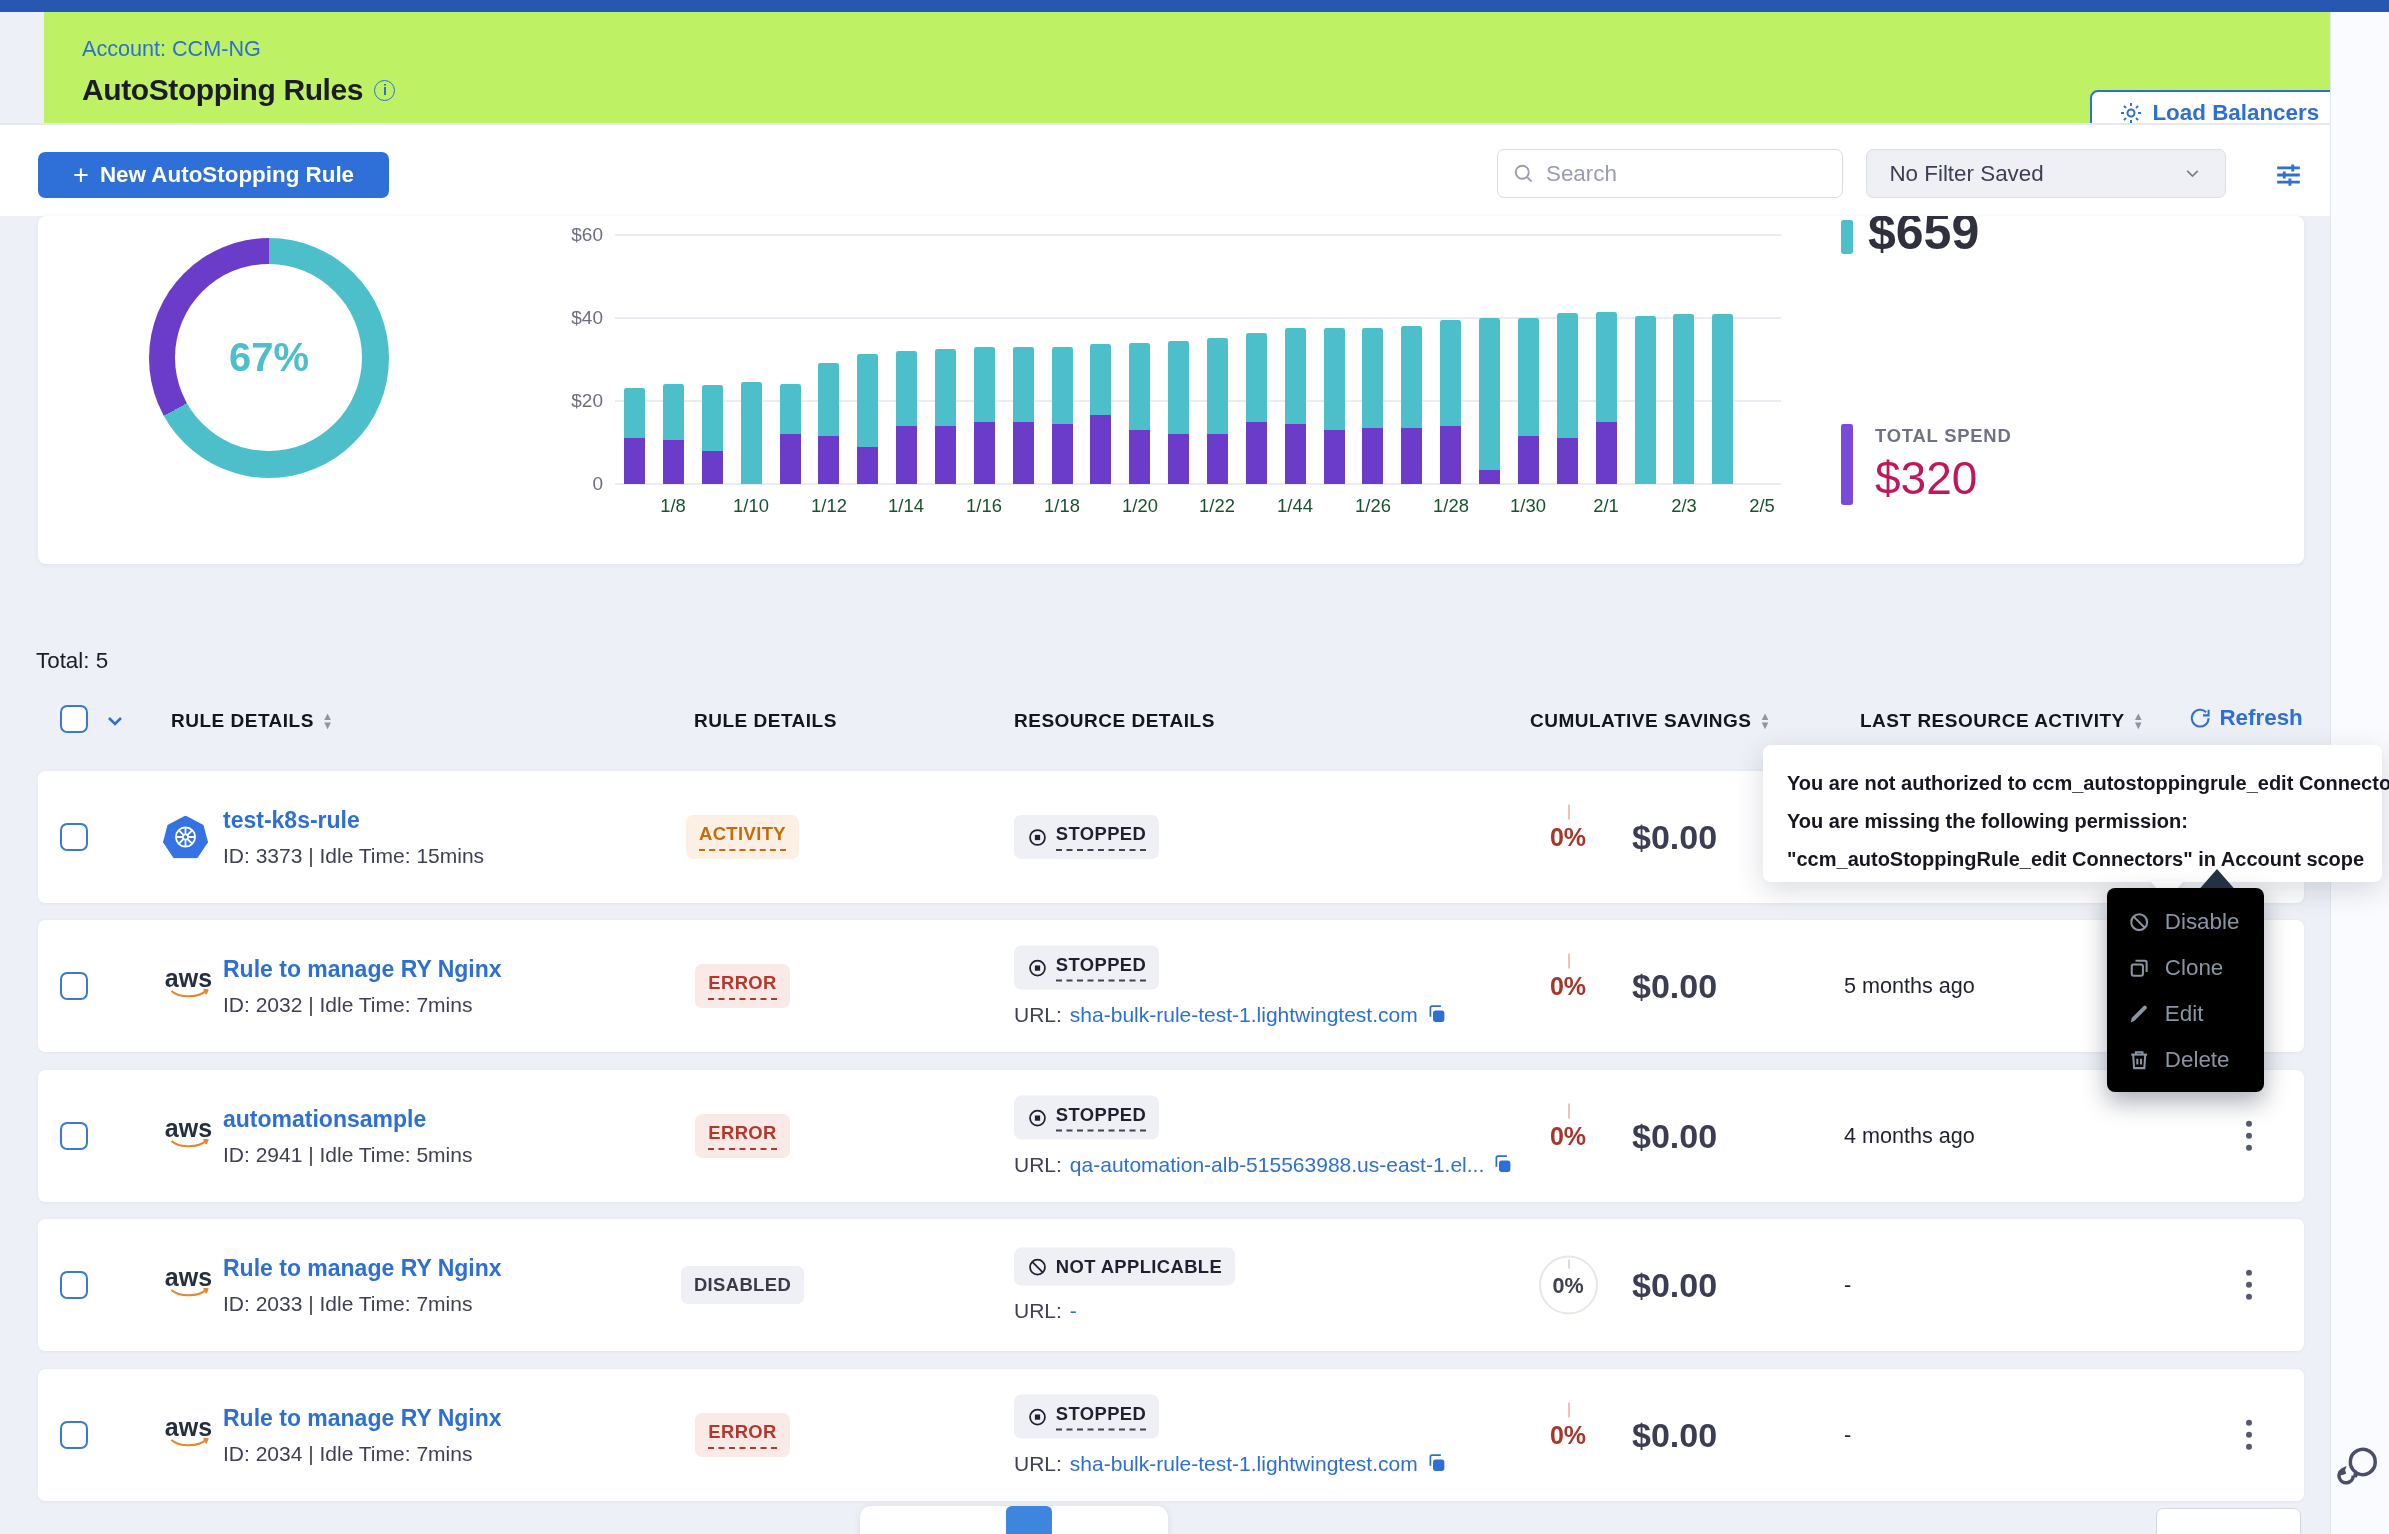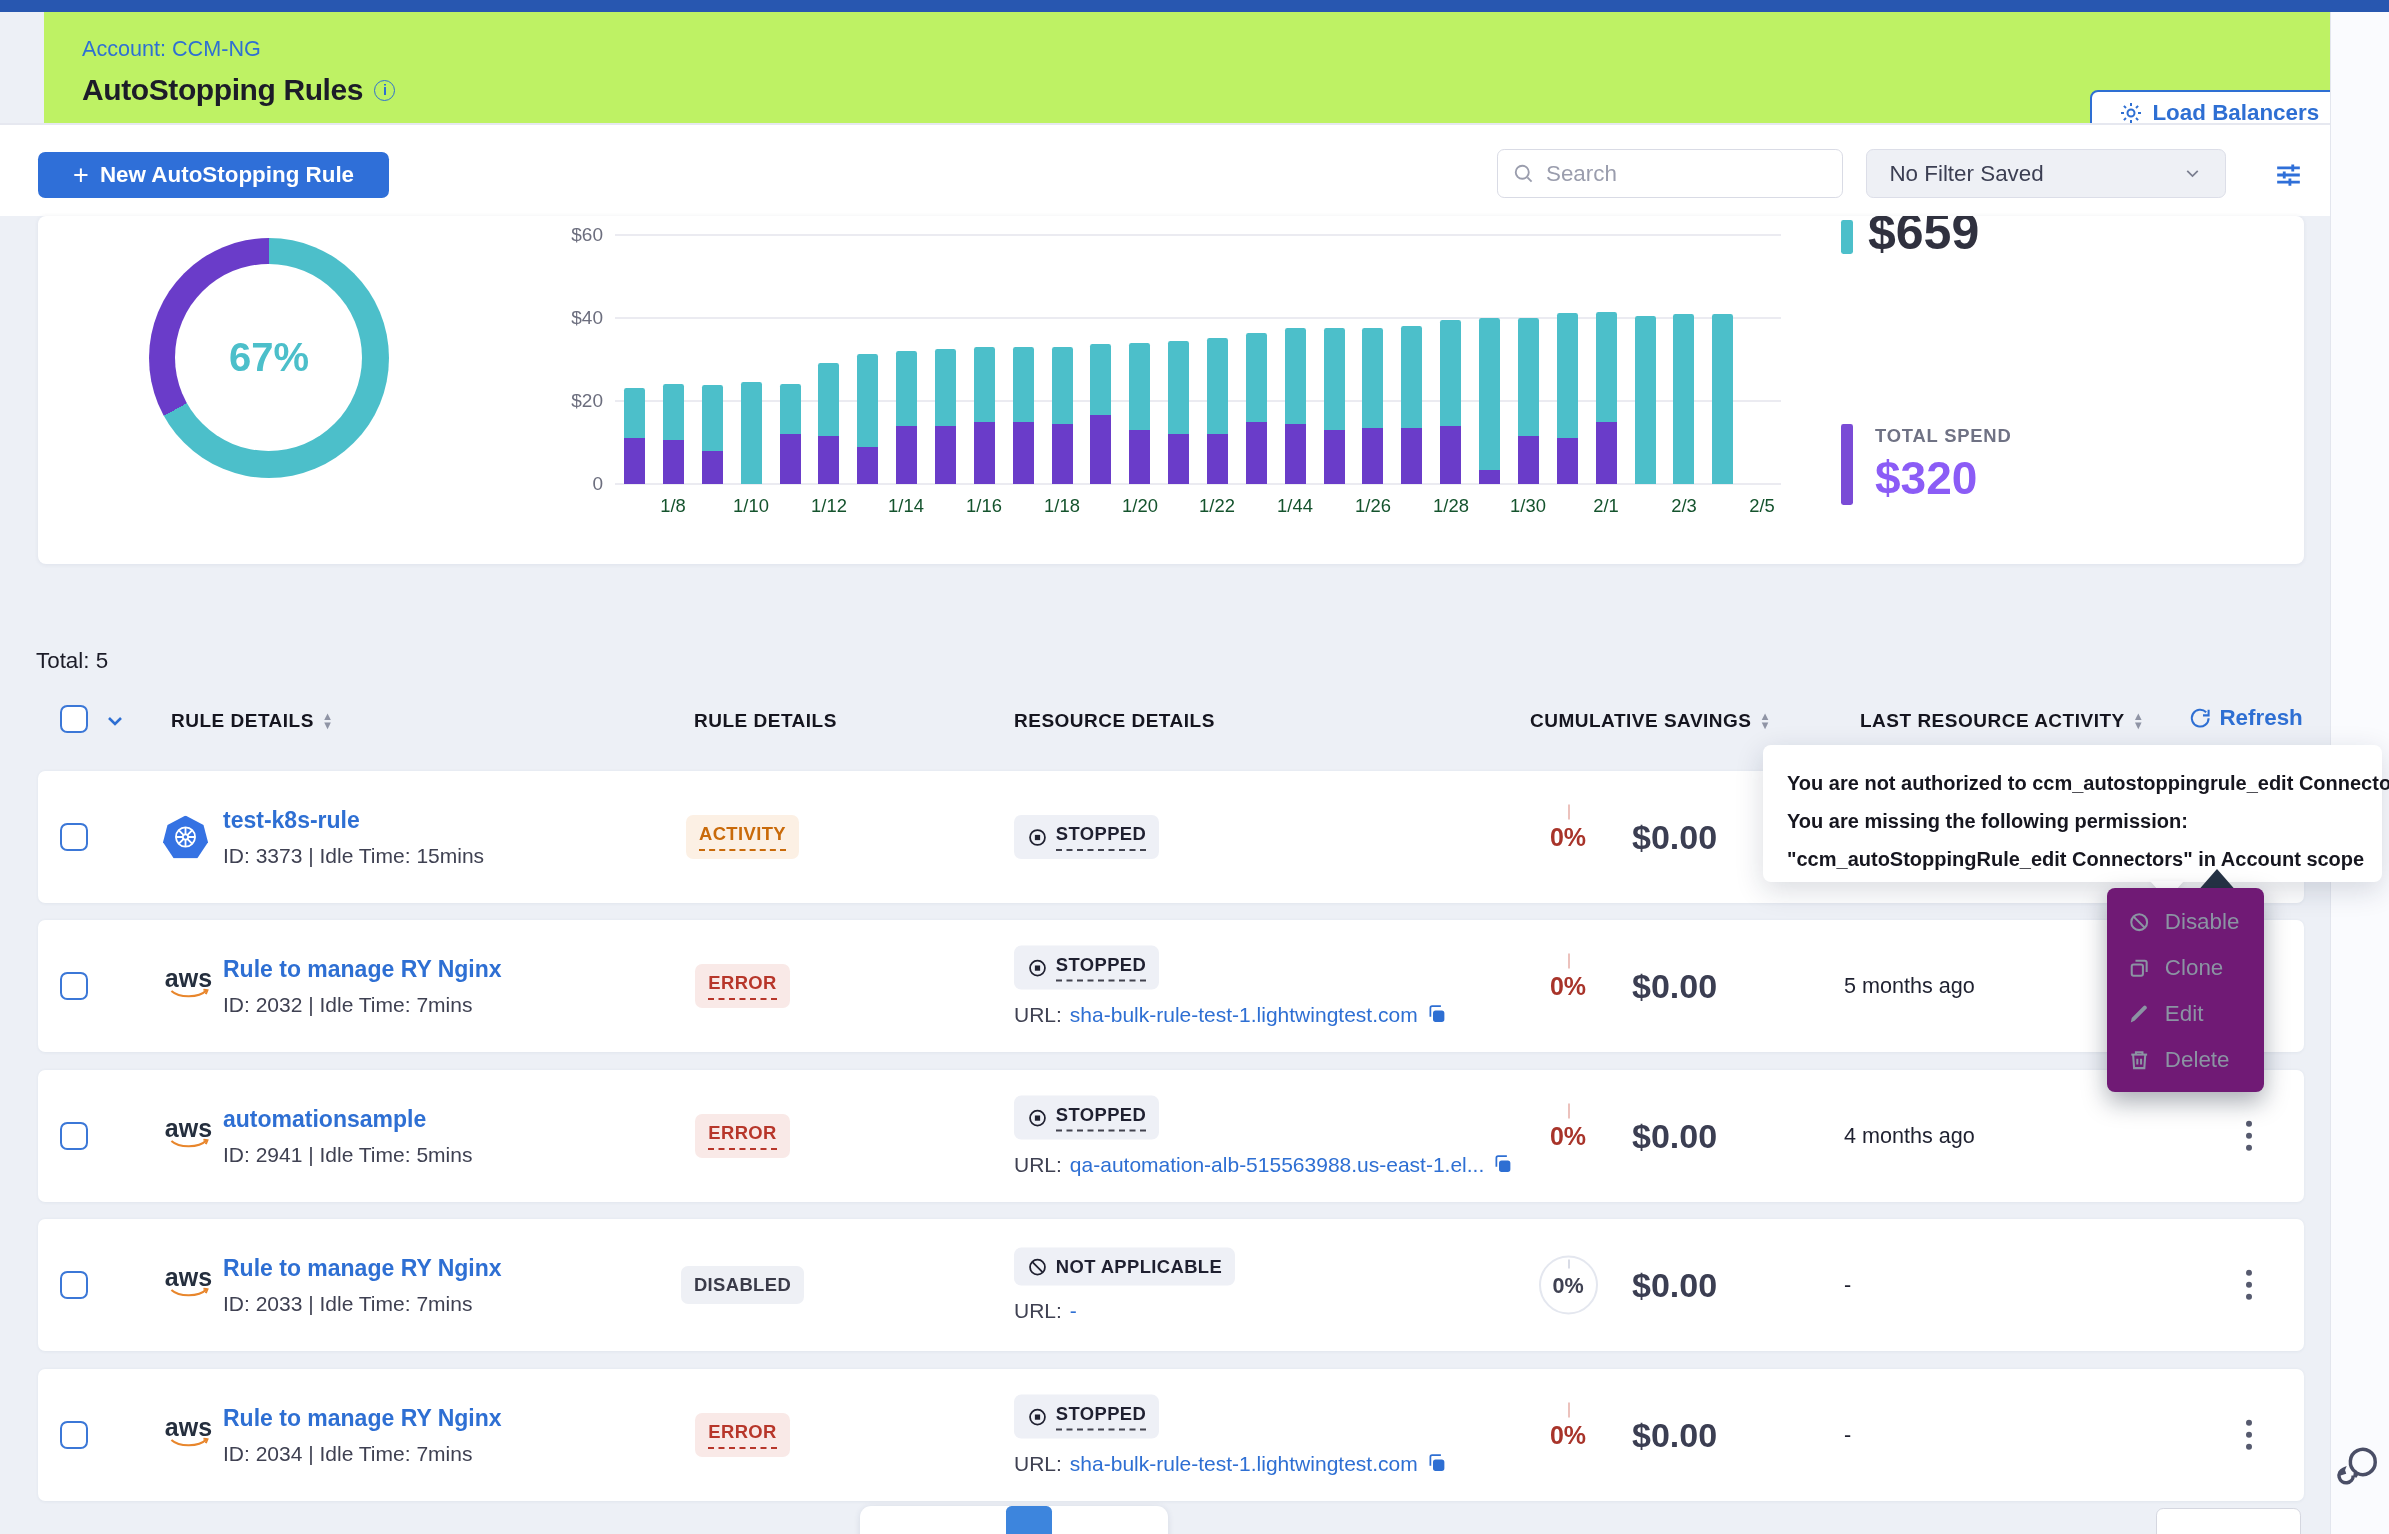--- a/index.html
+++ b/index.html
@@ -44,21 +44,21 @@
   #bar-plot { left:577px; top:19px; width:1166px; height:249px; }
   .gridline { position:absolute; left:0; width:100%; height:1.6px; background:#ebebf1; }
   .ytick { position:absolute; right:1178px; width:72px; text-align:right; font-size:19px; color:#6c6e7e; }
   .bar-seg { position:absolute; }
   .xtick { position:absolute; top:260px; width:64px; margin-left:-32px; text-align:center; font-size:18.4px; color:#14532d; }
   .accent-bar { width:12px; border-radius:2.4px; }
   #savings-accent { left:1803px; top:4px; height:34px; background:#4cbfca; }
   #savings-value { left:1830px; top:-12.8px; font-size:50px; font-weight:800; color:#30313f; }
   #spend-accent { left:1803px; top:208px; height:81px; background:#7a4bd6; }
   #spend-label { left:1837px; top:209px; font-size:18.4px; font-weight:bold; color:#6f7284; letter-spacing:0.8px; }
-  #spend-value { left:1837px; top:235px; font-size:46px; font-weight:700; color:#8b5cf6; }
+  #spend-value { left:1837px; top:235px; font-size:46px; font-weight:400; color:#be185d; }
 
   
   #total-label { left:36px; top:648px; font-size:22.4px; color:#1c1c28; }
   #thead { left:38px; top:691px; width:2266px; height:66px; }
   .th { position:absolute; top:19px; font-size:19px; font-weight:bold; color:#15151f; letter-spacing:0.5px; display:flex; gap:8px; align-items:center; }
   .sort { display:inline-flex; flex-direction:column; color:#8f94a5; font-size:11.2px; line-height:8.8px; }
   .checkbox { width:28px; height:28px; border:2.4px solid #3b77d7; border-radius:7.2px; background:#fff; cursor:pointer; }
   #thead .checkbox { position:absolute; left:21.6px; top:14.4px; }
   #thead-chevron { position:absolute; left:65px; top:17.6px; width:24px; height:24px; color:#2e6fd3; cursor:pointer; }
   #refresh-btn { position:absolute; left:2151px; top:14.4px; display:flex; gap:8px; align-items:center;
@@ -100,21 +100,21 @@
 
   
   #tooltip { left:1763px; top:745px; width:619px; height:137px; background:#fff; border-radius:8px;
     box-shadow:0 8px 29px rgba(20,30,60,.16); padding:19px 24px; z-index:50; }
   #tooltip div { font-size:20px; font-weight:600; color:#16161f; line-height:38px; white-space:nowrap; }
   #caret-white { left:2150px; top:881px; width:0; height:0; border-left:17.6px solid transparent;
     border-right:17.6px solid transparent; border-top:19px solid #fff; z-index:52;
     filter:drop-shadow(0 2.4px 2.4px rgba(20,30,60,.10)); }
   #caret-dark { left:2196px; top:869px; width:0; height:0; border-left:21.6px solid transparent;
     border-right:21.6px solid transparent; border-bottom:24px solid #263345; z-index:51; }
-  #ctx-menu { left:2107px; top:888px; width:157px; height:204px; background:#701a75; border-radius:8px;
+  #ctx-menu { left:2107px; top:888px; width:157px; height:204px; background:#000000; border-radius:8px;
     box-shadow:0 9.6px 24px rgba(10,20,40,.35); z-index:53; padding:11.2px 0; }
   .menu-item { display:flex; align-items:center; gap:14.4px; padding:0 21px; height:46px;
     color:#8b94a3; font-size:22.4px; cursor:pointer; }
   .menu-item svg { width:22.4px; height:22.4px; }
 
   
   #pagination { left:860px; top:1506px; width:308px; height:56px; background:#fff; border-radius:11.2px;
     box-shadow:0 1.6px 6.4px rgba(40,60,100,.12); }
   #page-current { position:absolute; left:146px; top:0; width:46px; height:46px; background:#3d85dd; border-radius:5.6px; }
   #pagesize-btn { left:2156px; top:1508px; width:145px; height:48px; background:#fff; border:1.6px solid #d5d7e0; border-radius:7.2px; }

